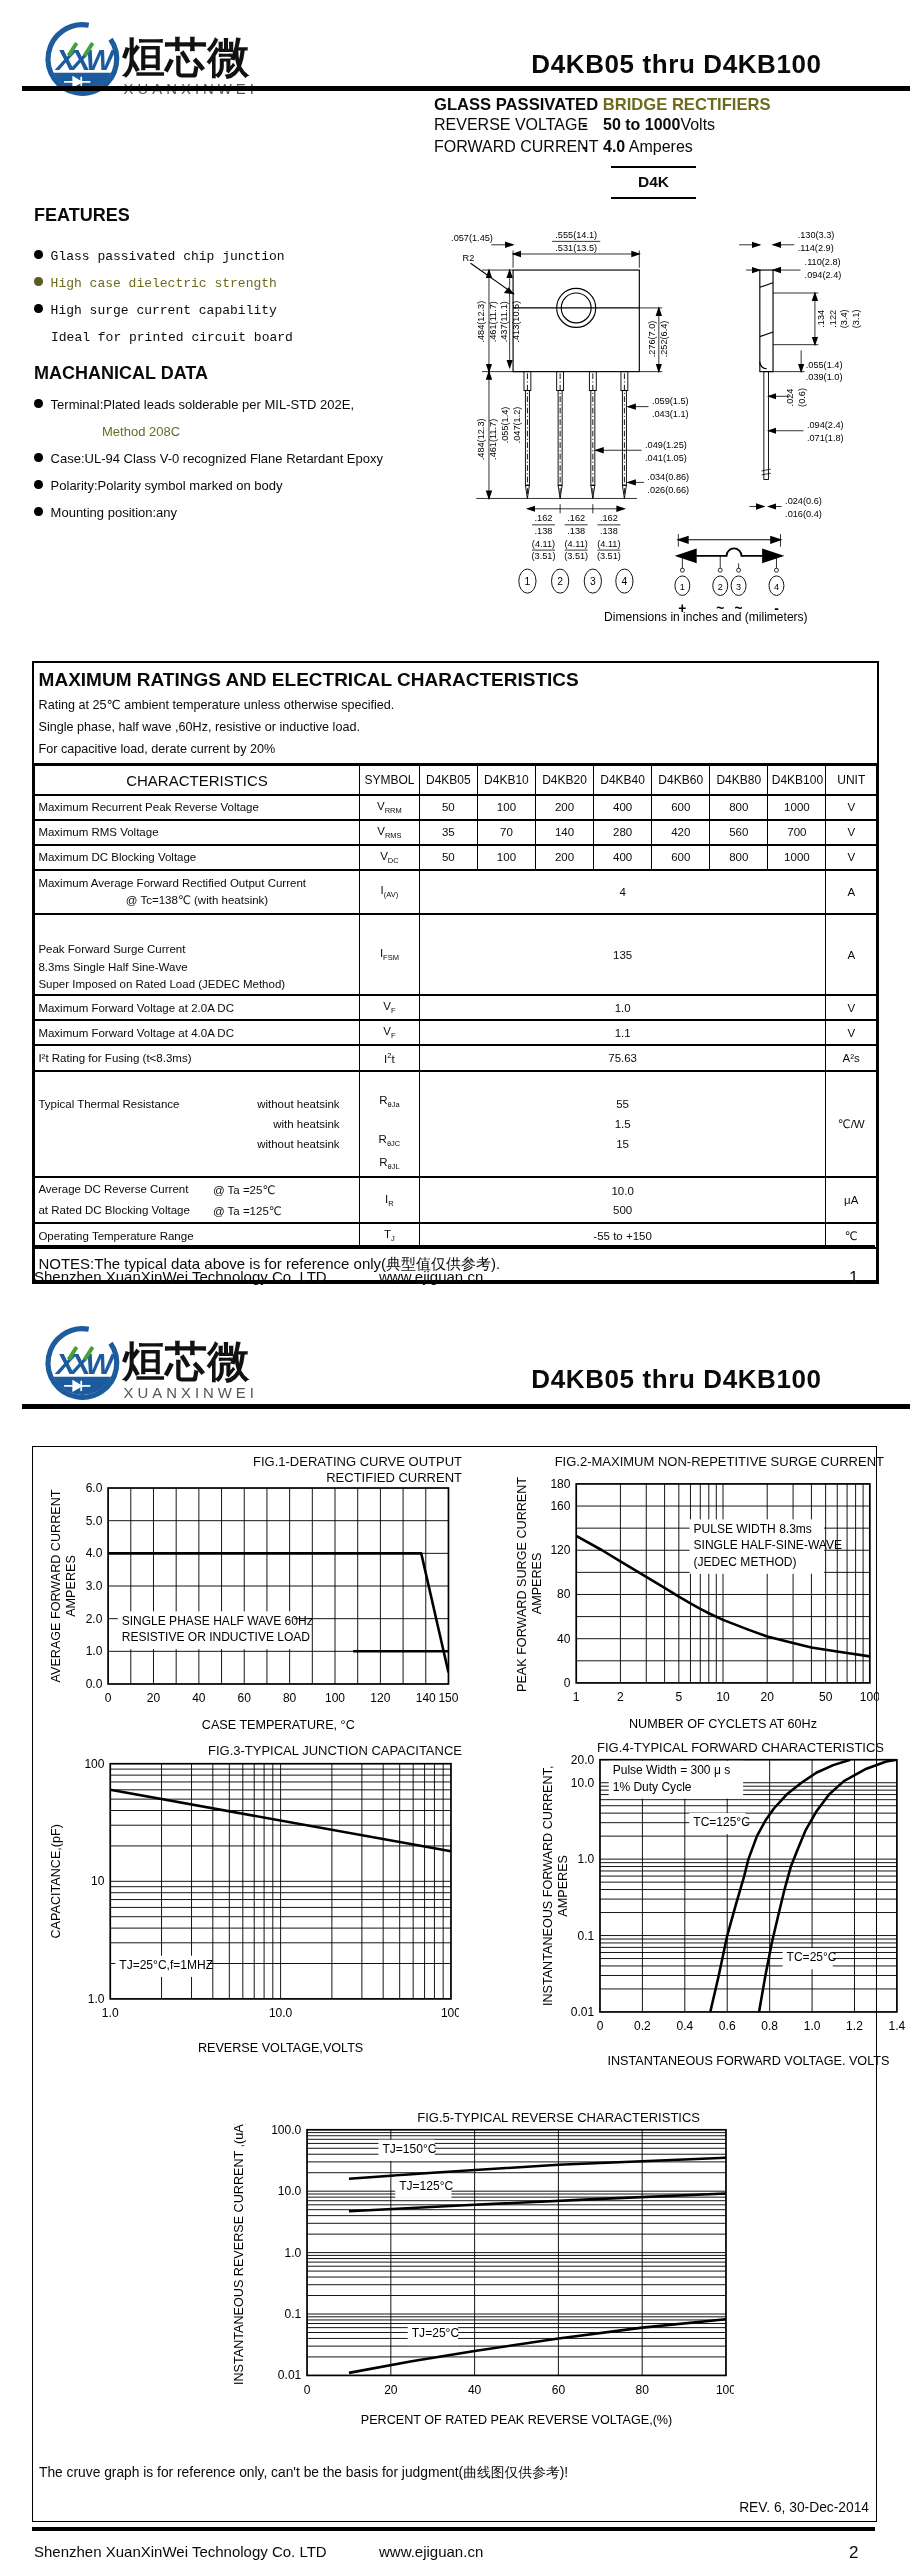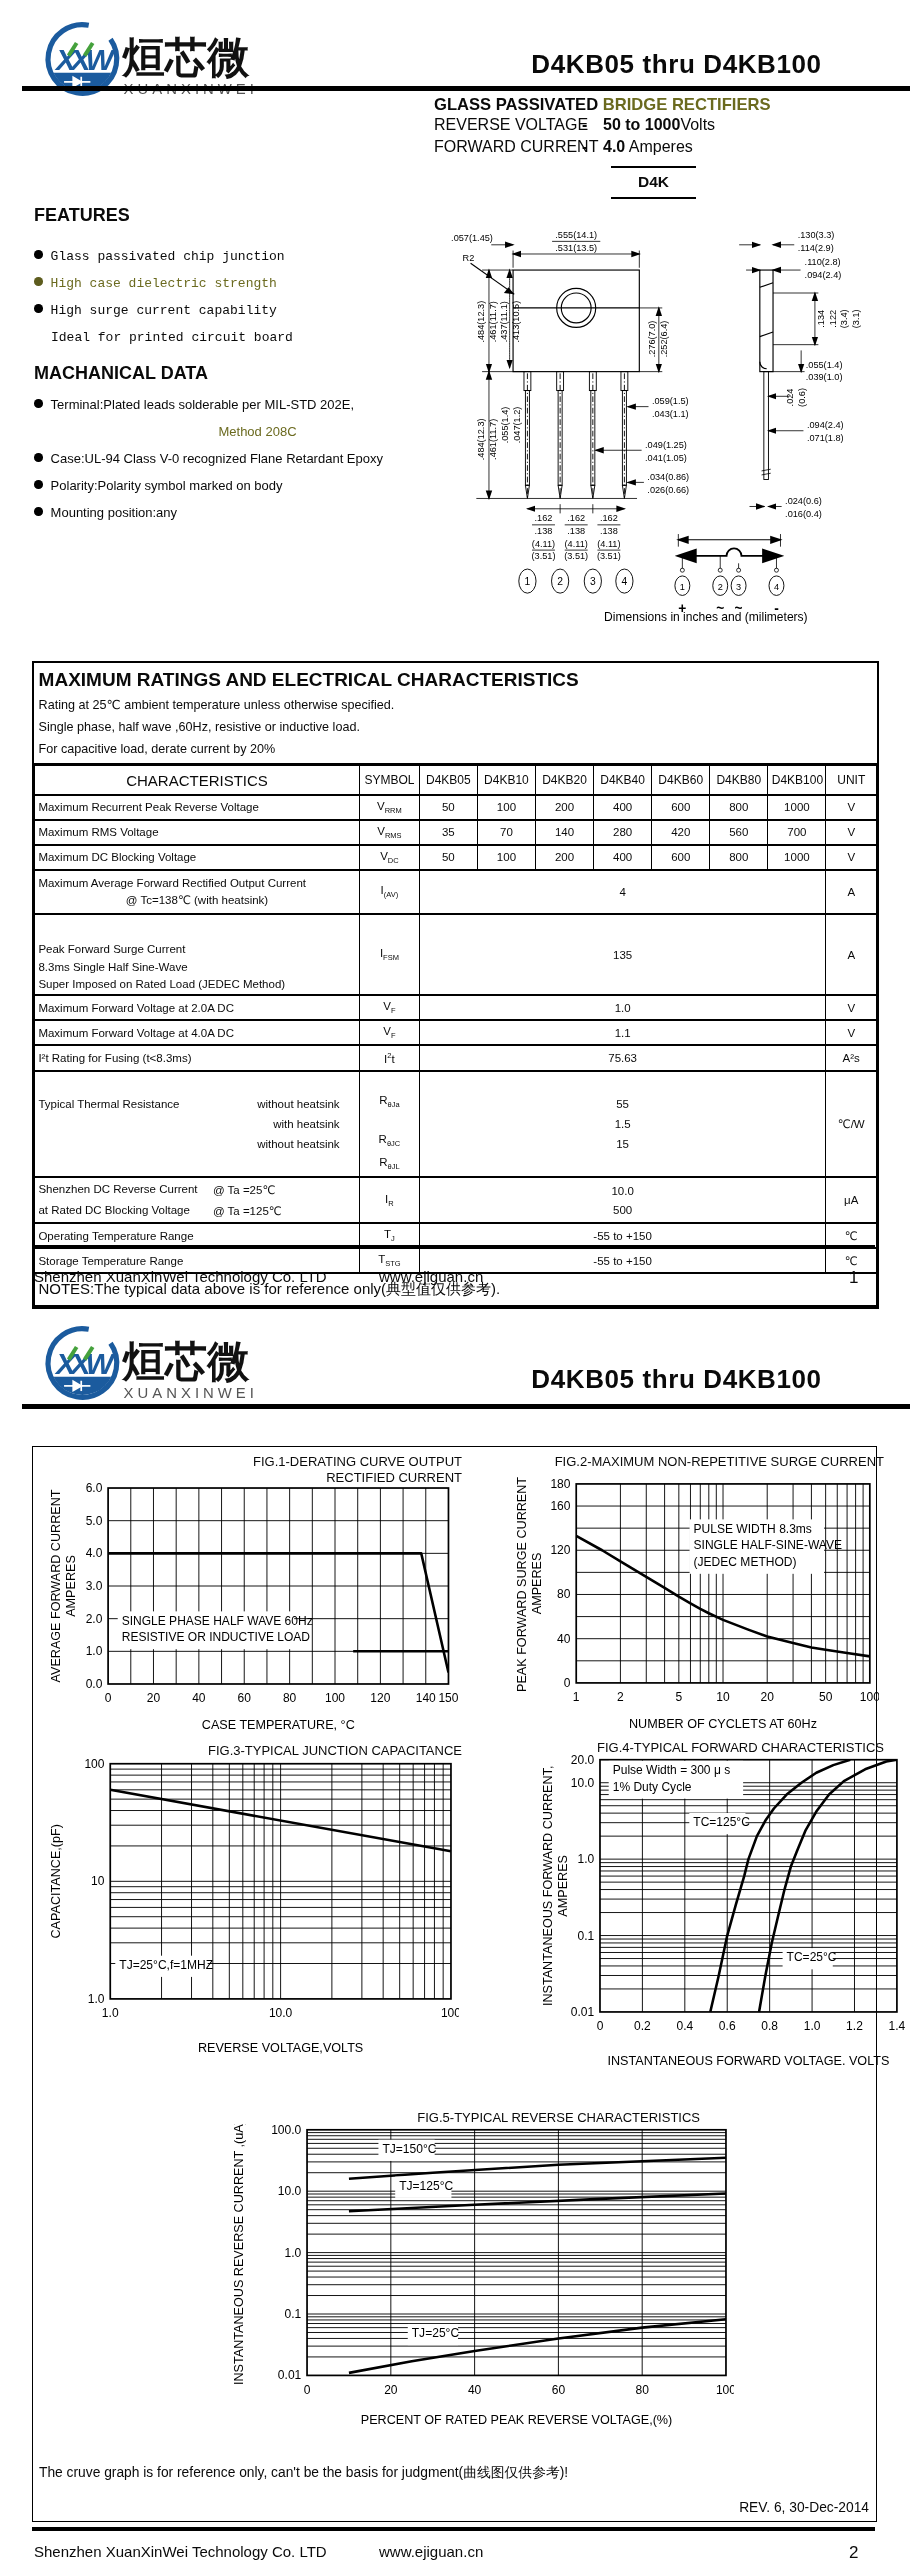--- a/index.html
+++ b/index.html
@@ -99,21 +99,21 @@
         <div class="it olive"><span class="dot olive-dot"></span><span>High case dielectric strength</span></div>
         <div class="it"><span class="dot"></span><span>High surge current capability</span></div>
         <div class="it indent"><span>Ideal for printed circuit board</span></div>
       </div>
     </div>
 
     <div class="abs" style="left:34px;top:363px;width:379px;">
       <h2 class="sec">MACHANICAL DATA</h2>
       <div class="bullet-list" style="margin-top:12.6px;">
         <div class="it"><span class="dot"></span><span>Terminal:Plated leads solderable per MIL-STD 202E,</span></div>
-        <div class="it olive" style="margin-left:68px;text-align:center;"><span>Method 208C</span></div>
+        <div class="it olive" style="margin-left:68px;"><span>Method 208C</span></div>
         <div class="it"><span class="dot"></span><span>Case:UL-94 Class V-0 recognized Flane Retardant Epoxy</span></div>
         <div class="it"><span class="dot"></span><span>Polarity:Polarity symbol marked on body</span></div>
         <div class="it"><span class="dot"></span><span>Mounting position:any</span></div>
       </div>
     </div>
 
     <svg class="abs" id="pkg-svg" style="left:396px;top:224px;" width="505" height="402" viewBox="0 0 880 700">
       <defs>
         <marker id="arr" markerWidth="12" markerHeight="10" refX="10" refY="5" orient="auto">
             <polygon points="0,1 12,5 0,9" fill="#000"></polygon>
@@ -431,44 +431,38 @@
           <td colspan="7">
             <div style="padding:4px 0;">55</div>
             <div style="padding:4px 0;">1.5</div>
             <div style="padding:4px 0;">15</div>
           </td>
           <td>℃/W</td>
         </tr>
         <tr style="height:44px;">
           <td class="c-lab">
             <div class="lab-line" style="padding:3.4px 0;">
-                  <span>Shenzhen  DC Reverse Current</span>
+                  <span>Average  DC Reverse Current</span>
                   <span class="cond2">@ Ta =25℃</span>
                 </div>
             <div class="lab-line" style="padding:3.4px 0;">
                   <span>at Rated DC Blocking Voltage</span>
                   <span class="cond2">@ Ta =125℃</span>
                 </div>
           </td>
           <td><span>I</span><sub>R</sub></td>
           <td colspan="7">
             <div style="padding:3.4px 0;">10.0</div>
             <div style="padding:3.4px 0;">500</div>
           </td>
           <td>μA</td>
         </tr>
         <tr style="height:25px;">
           <td class="c-lab">Operating Temperature Range</td>
           <td><span>T</span><sub>J</sub></td>
-          <td colspan="7">-55 to +150</td>
-          <td>℃</td>
-        </tr>
-        <tr style="height:25px;">
-          <td class="c-lab">Storage Temperature Range</td>
-          <td><span>T</span><sub>STG</sub></td>
           <td colspan="7">-55 to +150</td>
           <td>℃</td>
         </tr>
         <tr style="height:33px;">
           <td colspan="10" class="c-notes" style="font-size:15px;">NOTES:The typical data above is for reference only(典型值仅供参考).</td>
         </tr>
       </tbody>
         </table>
     </div>
 

